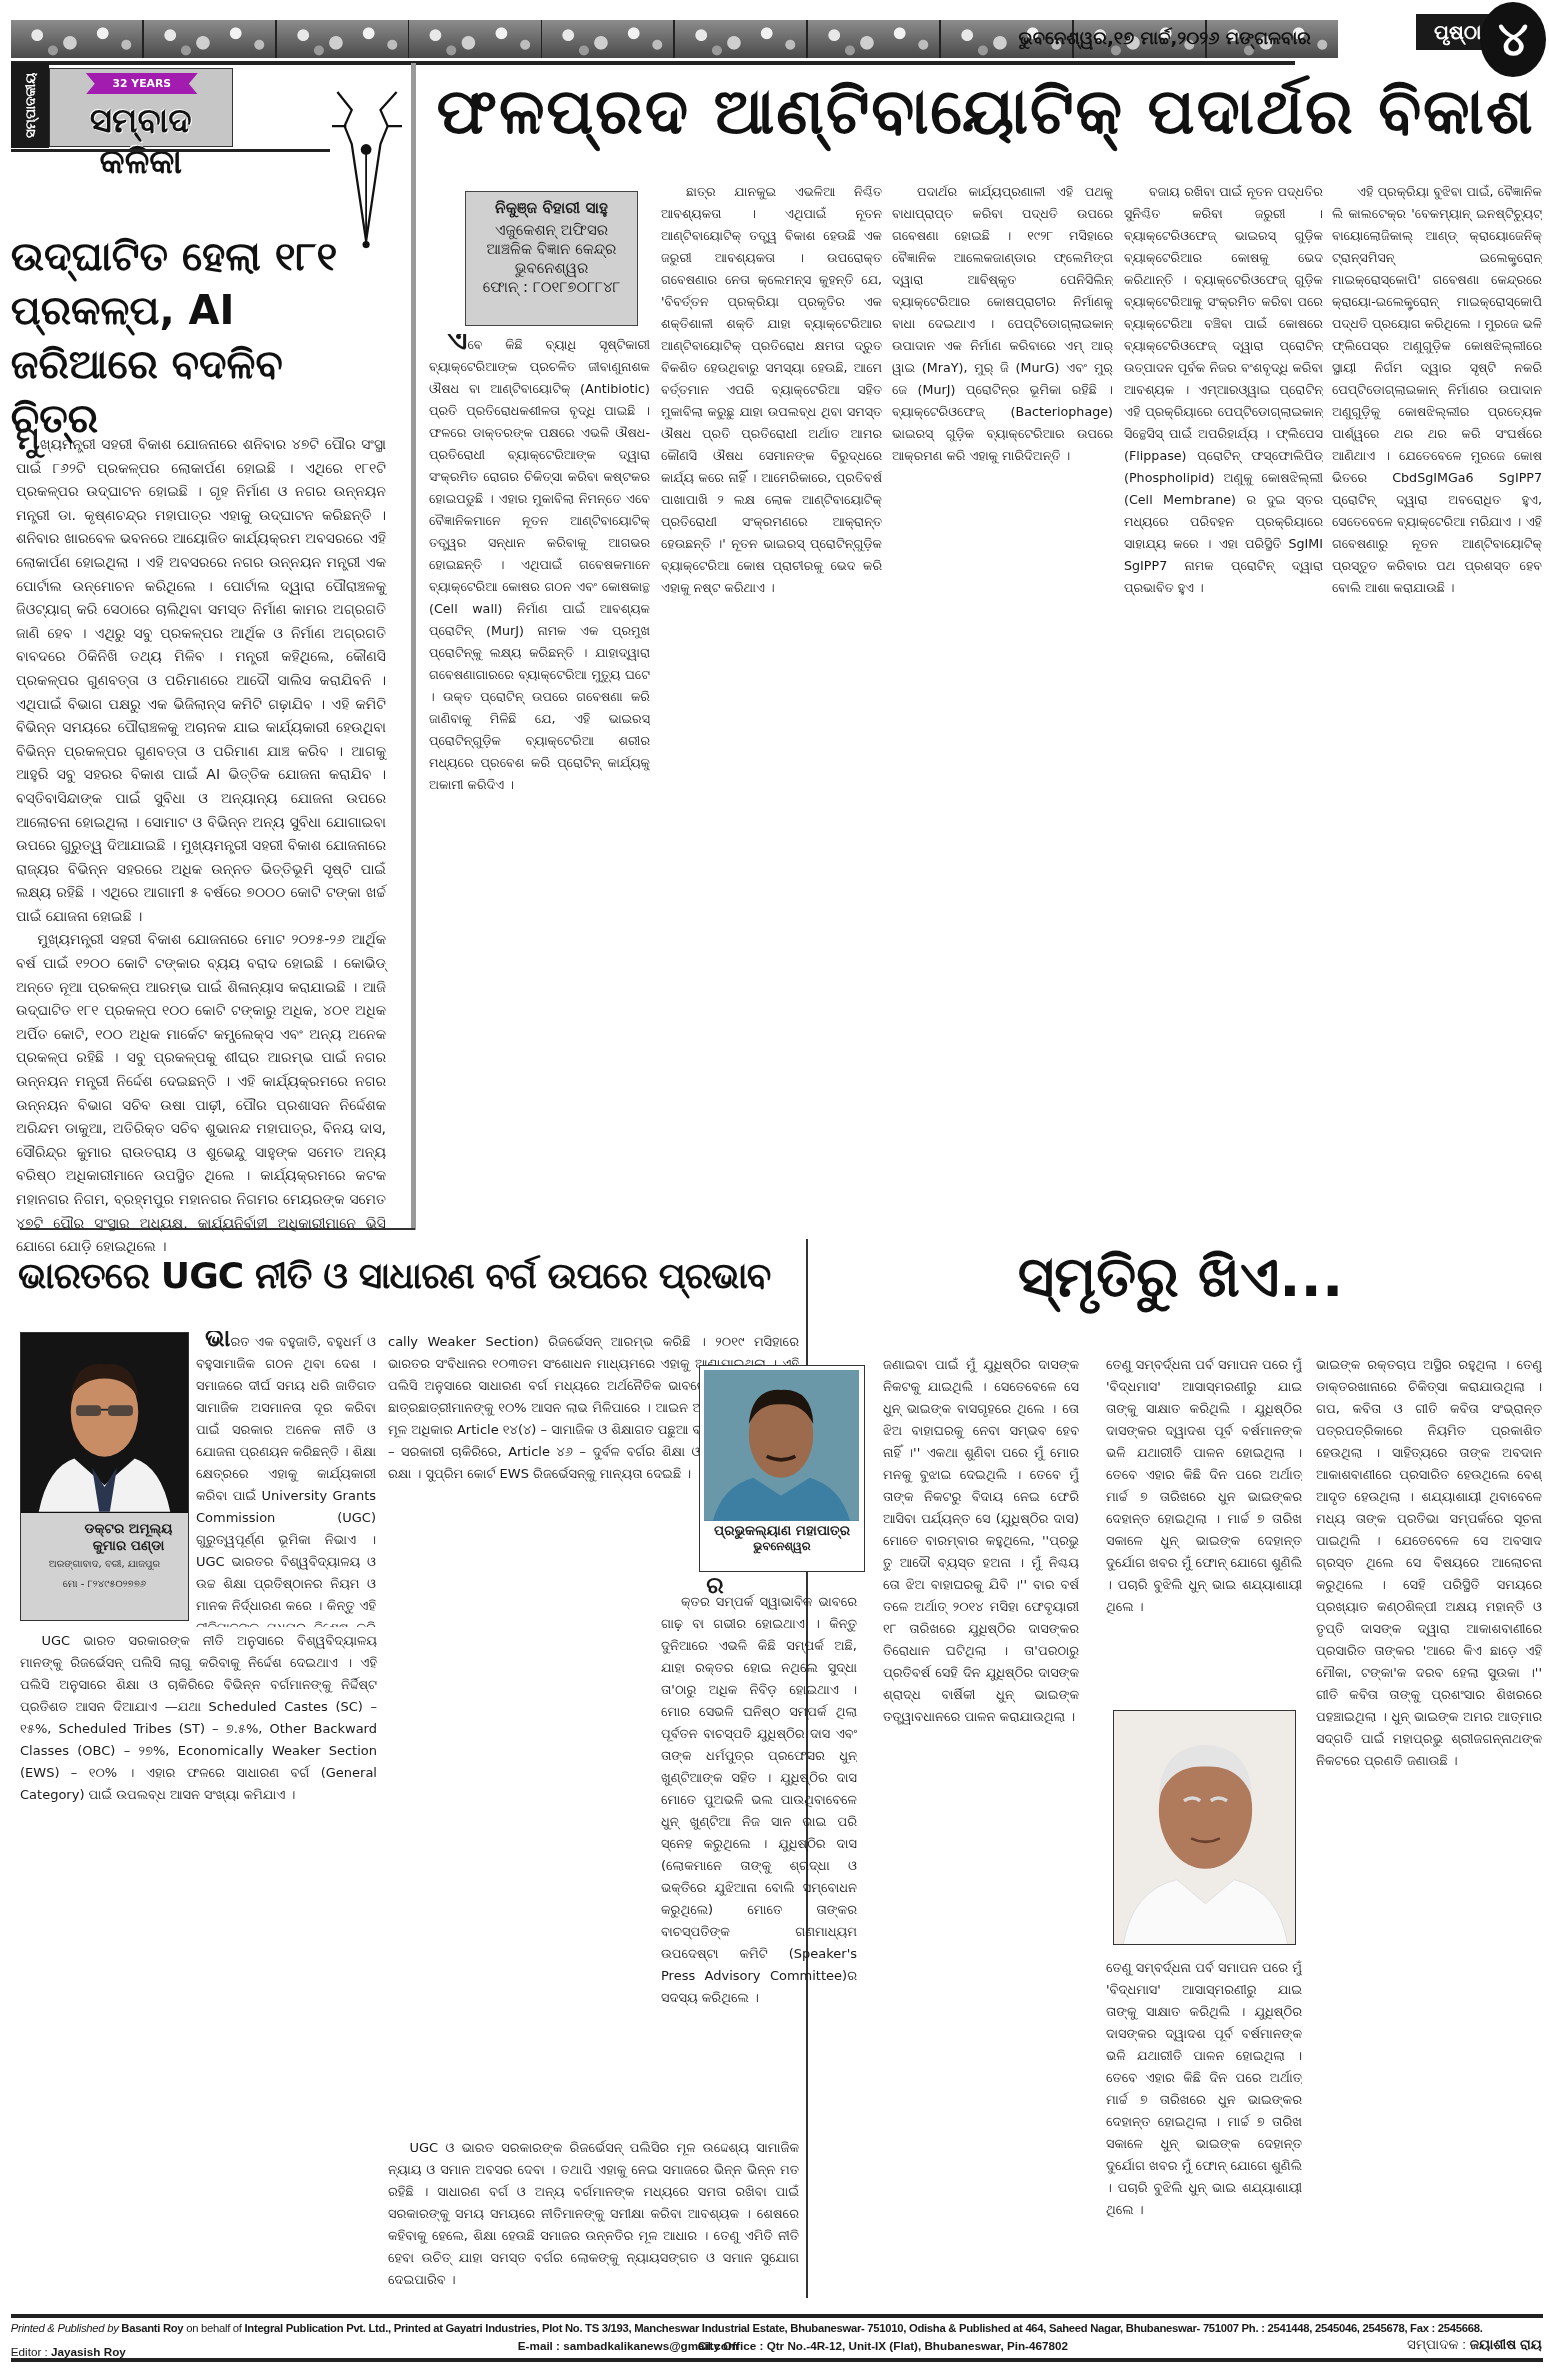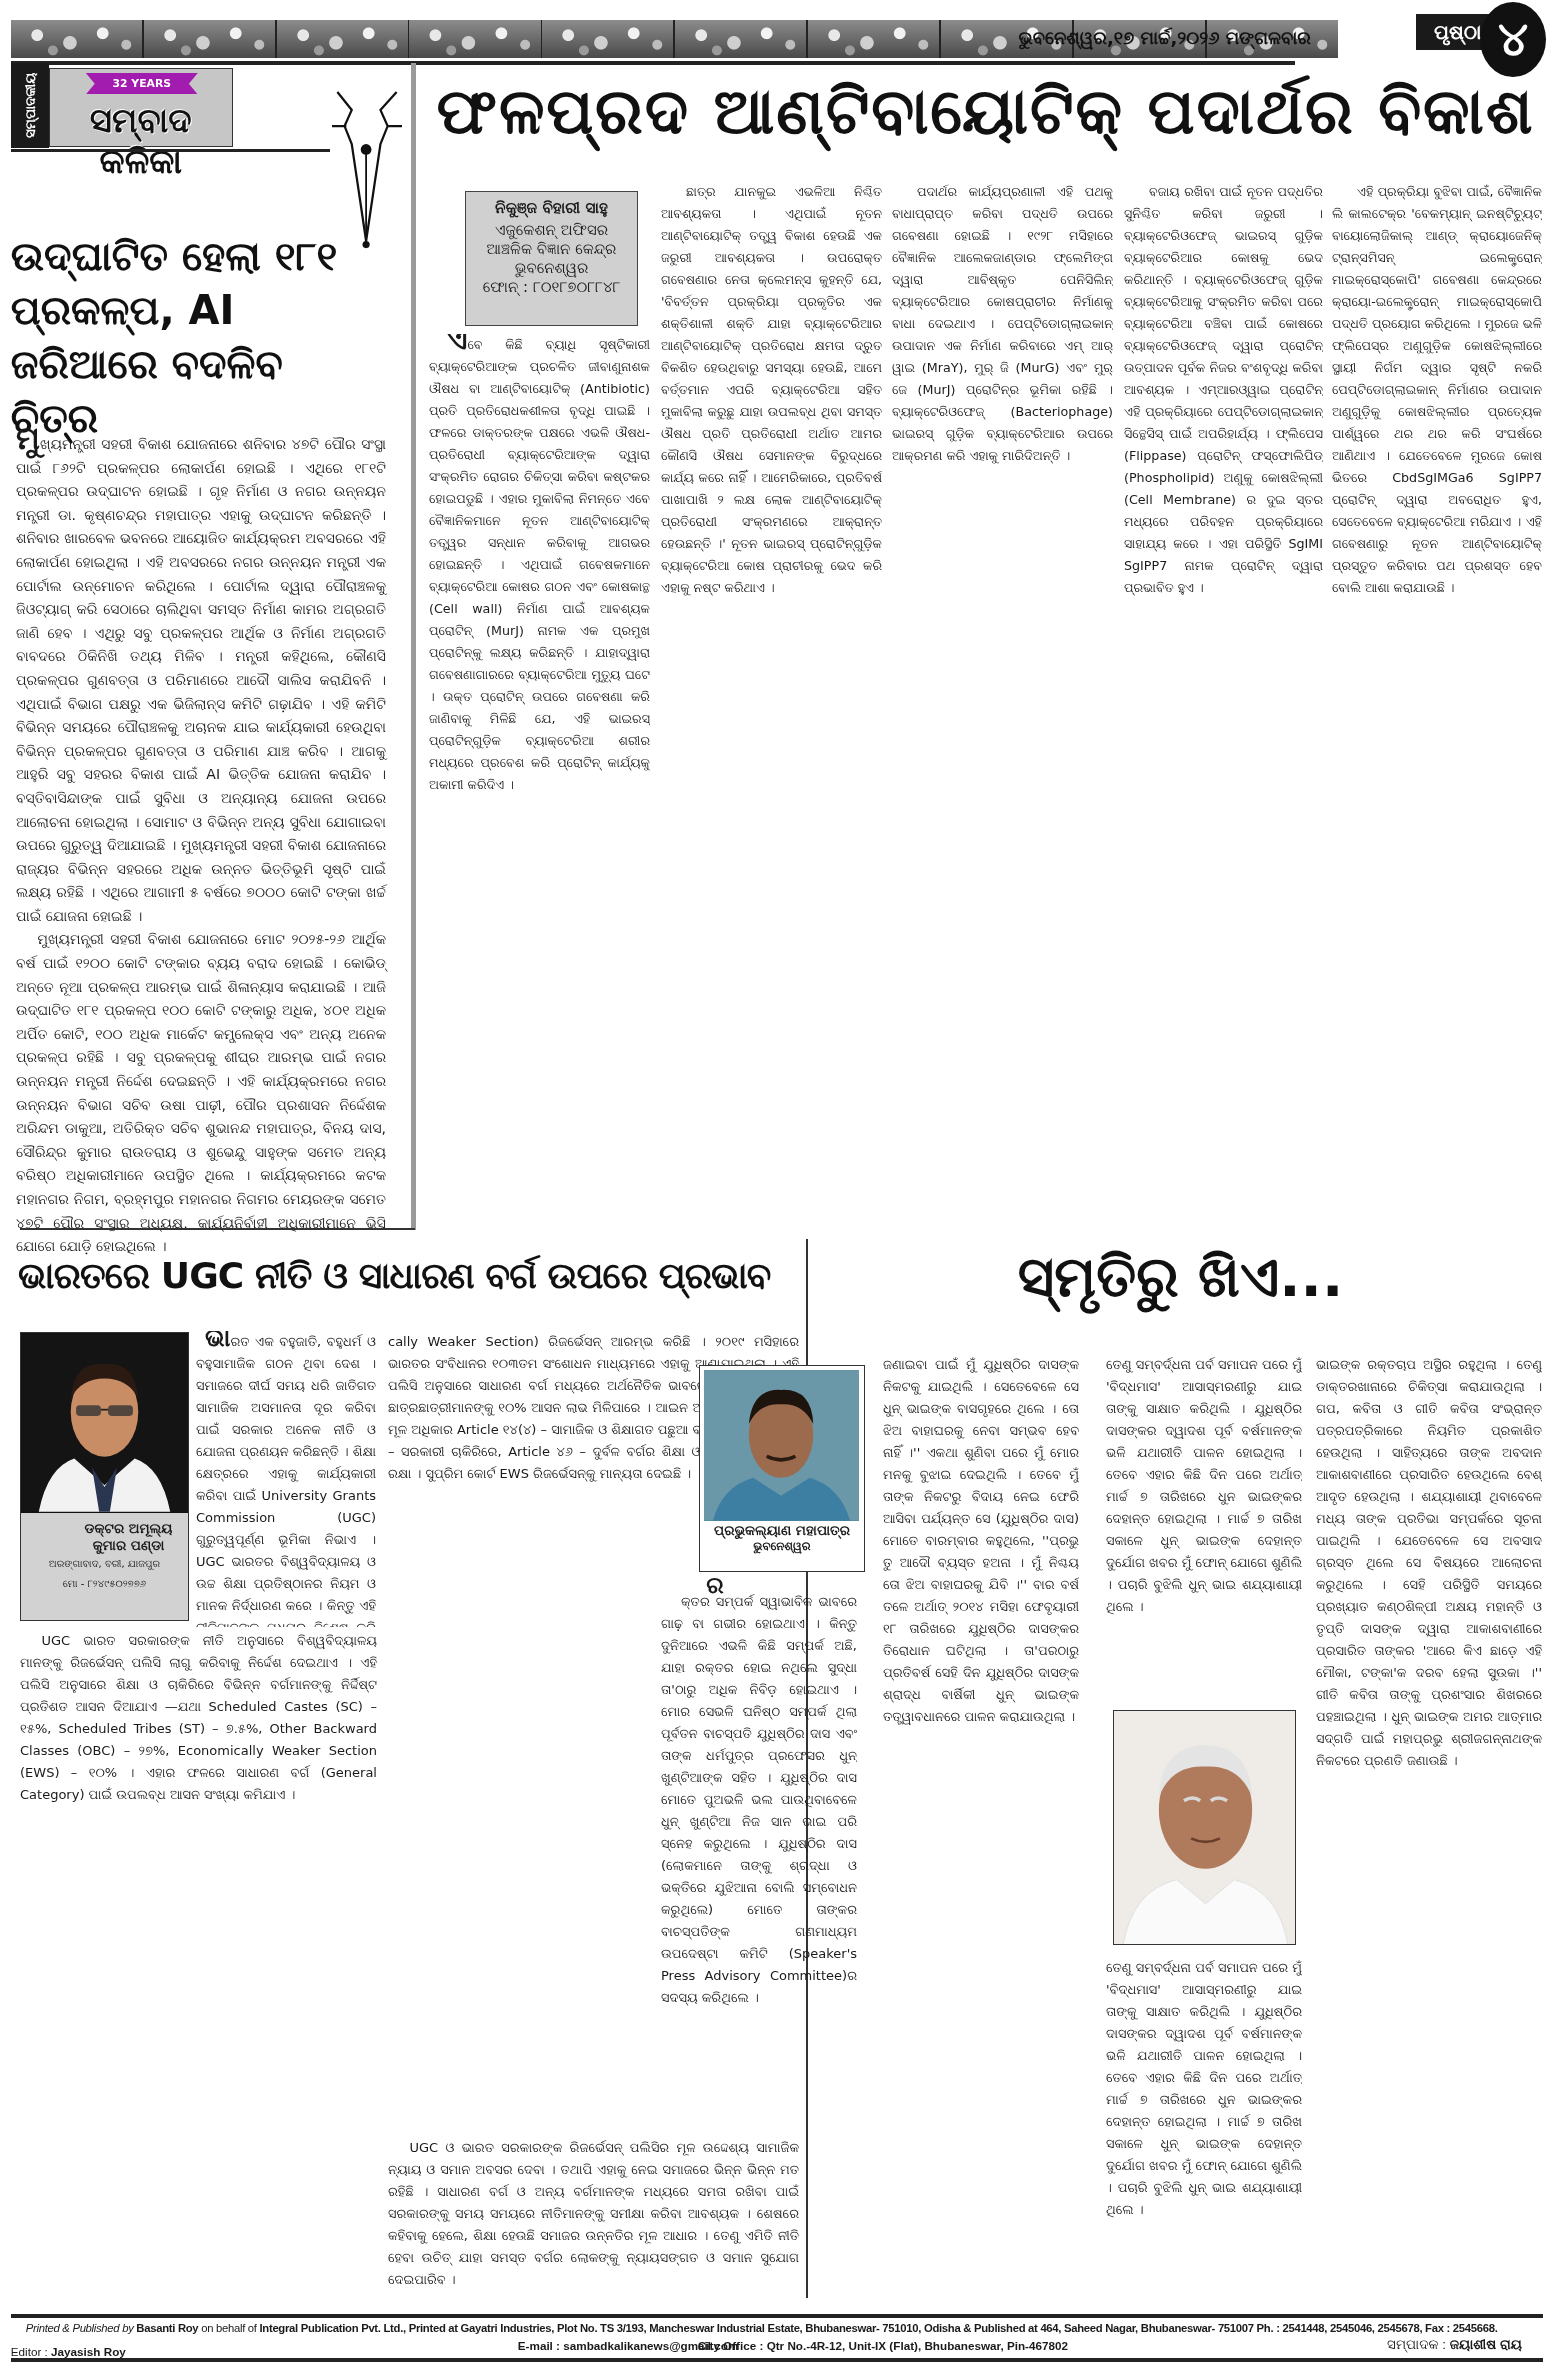--- a/index.html
+++ b/index.html
@@ -132,29 +132,29 @@
   .mcol2 { position: absolute; font-size: 13px; line-height: 22px; text-align: justify; overflow: hidden; }
   .mcol2 p { text-indent: 21.5px; }
 
   
   .foot-rule1 { position: absolute; left: 10.8px; top: 2314px; width: 1532px; height: 3.6px; background: #222; }
   .foot-rule2 { position: absolute; left: 10.8px; top: 2358px; width: 1532px; height: 3.6px; background: #222; }
   .foot-line1 {
     position: absolute; left: 10.8px; top: 2322px; width: 1532px;
     font-family: "Liberation Sans", sans-serif; font-size: 11.3px; white-space: nowrap; letter-spacing: -0.3px;
   }
-  .foot-line1 i { font-style: italic; margin-left: 15px; }
+  .foot-line1 i { font-style: italic; }
   .foot-line2 {
     position: absolute; left: 10.8px; top: 2339px; width: 1532px; height: 18px;
     font-family: "Liberation Sans", sans-serif; font-size: 11.7px;
   }
   .foot-line2 .ed { position: absolute; left: 0; top: 6px; }
   .foot-line2 .em { position: absolute; left: 507px; top: 0; font-weight: bold; }
   .foot-line2 .co { position: absolute; left: 687px; top: 0; font-weight: bold; }
-  .foot-line2 .sp { position: absolute; right: 21px; top: -1.8px; font-size: 13.5px; text-align: center; }
+  .foot-line2 .sp { position: absolute; right: 1px; top: -1.8px; font-size: 13.5px; text-align: center; }
   b { font-weight: bold; }
 </style>
 </head>
 <body>
 
 <div class="flower-strip">
   <div class="flower-tile"></div>
   <div class="flower-tile"></div>
   <div class="flower-tile"></div>
   <div class="flower-tile"></div>

